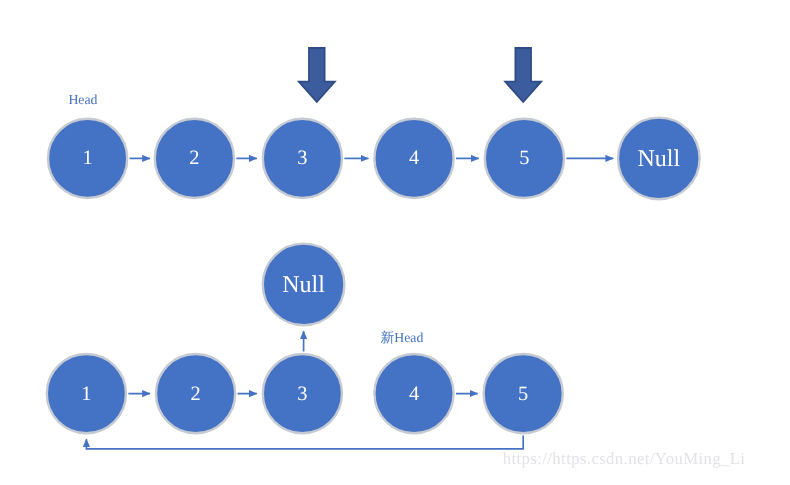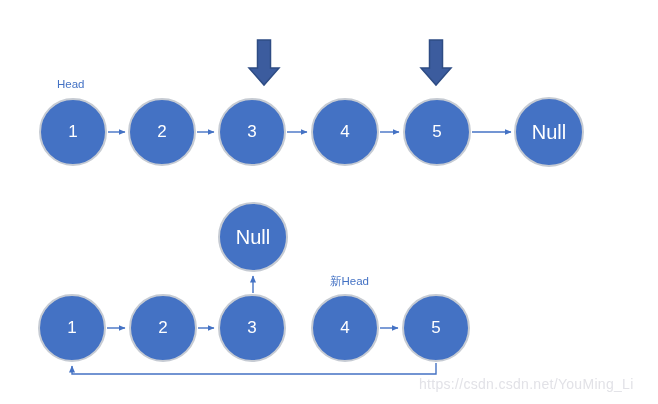--- a/index.html
+++ b/index.html
@@ -12,21 +12,21 @@
     --label-text: #4472C4;
     --watermark-text: #E2E2E7;
   }
   html, body { margin: 0; padding: 0; background: #ffffff; }
   .canvas {
     position: relative;
     width: 658px;
     height: 404px;
     background: #ffffff;
     overflow: hidden;
-    font-family: Liberation Sans, sans-serif;
+    font-family: Liberation Serif, serif;
   }
   .node {
     position: absolute;
     width: 68px;
     height: 68px;
     border-radius: 50%;
     background: var(--node-fill);
     border: 2px solid var(--node-border);
     box-sizing: border-box;
     display: flex;
@@ -99,23 +99,23 @@
 
   <div class="node" style="left:39px;  top:98px;">1</div>
   <div class="node" style="left:128px; top:98px;">2</div>
   <div class="node" style="left:218px; top:98px;">3</div>
   <div class="node" style="left:311px; top:98px;">4</div>
   <div class="node" style="left:403px; top:98px;">5</div>
   <div class="node null-node" style="left:514px; top:97px;">Null</div>
 
   <div class="node null-node" style="left:218px; top:202px;">Null</div>
 
-  <div class="lbl" style="left:330px; top:274px;">新Head</div>
+  <div class="lbl" style="left:317px; top:274px;">新Head</div>
 
   <div class="node" style="left:38px;  top:294px;">1</div>
   <div class="node" style="left:129px; top:294px;">2</div>
   <div class="node" style="left:218px; top:294px;">3</div>
   <div class="node" style="left:311px; top:294px;">4</div>
   <div class="node" style="left:402px; top:294px;">5</div>
 
-  <div class="watermark">https://csdn.csdn.net/YouMing_Li</div>
+  <div class="watermark">https://https.csdn.net/YouMing_Li</div>
 
 </div>
 
 </body></html>

